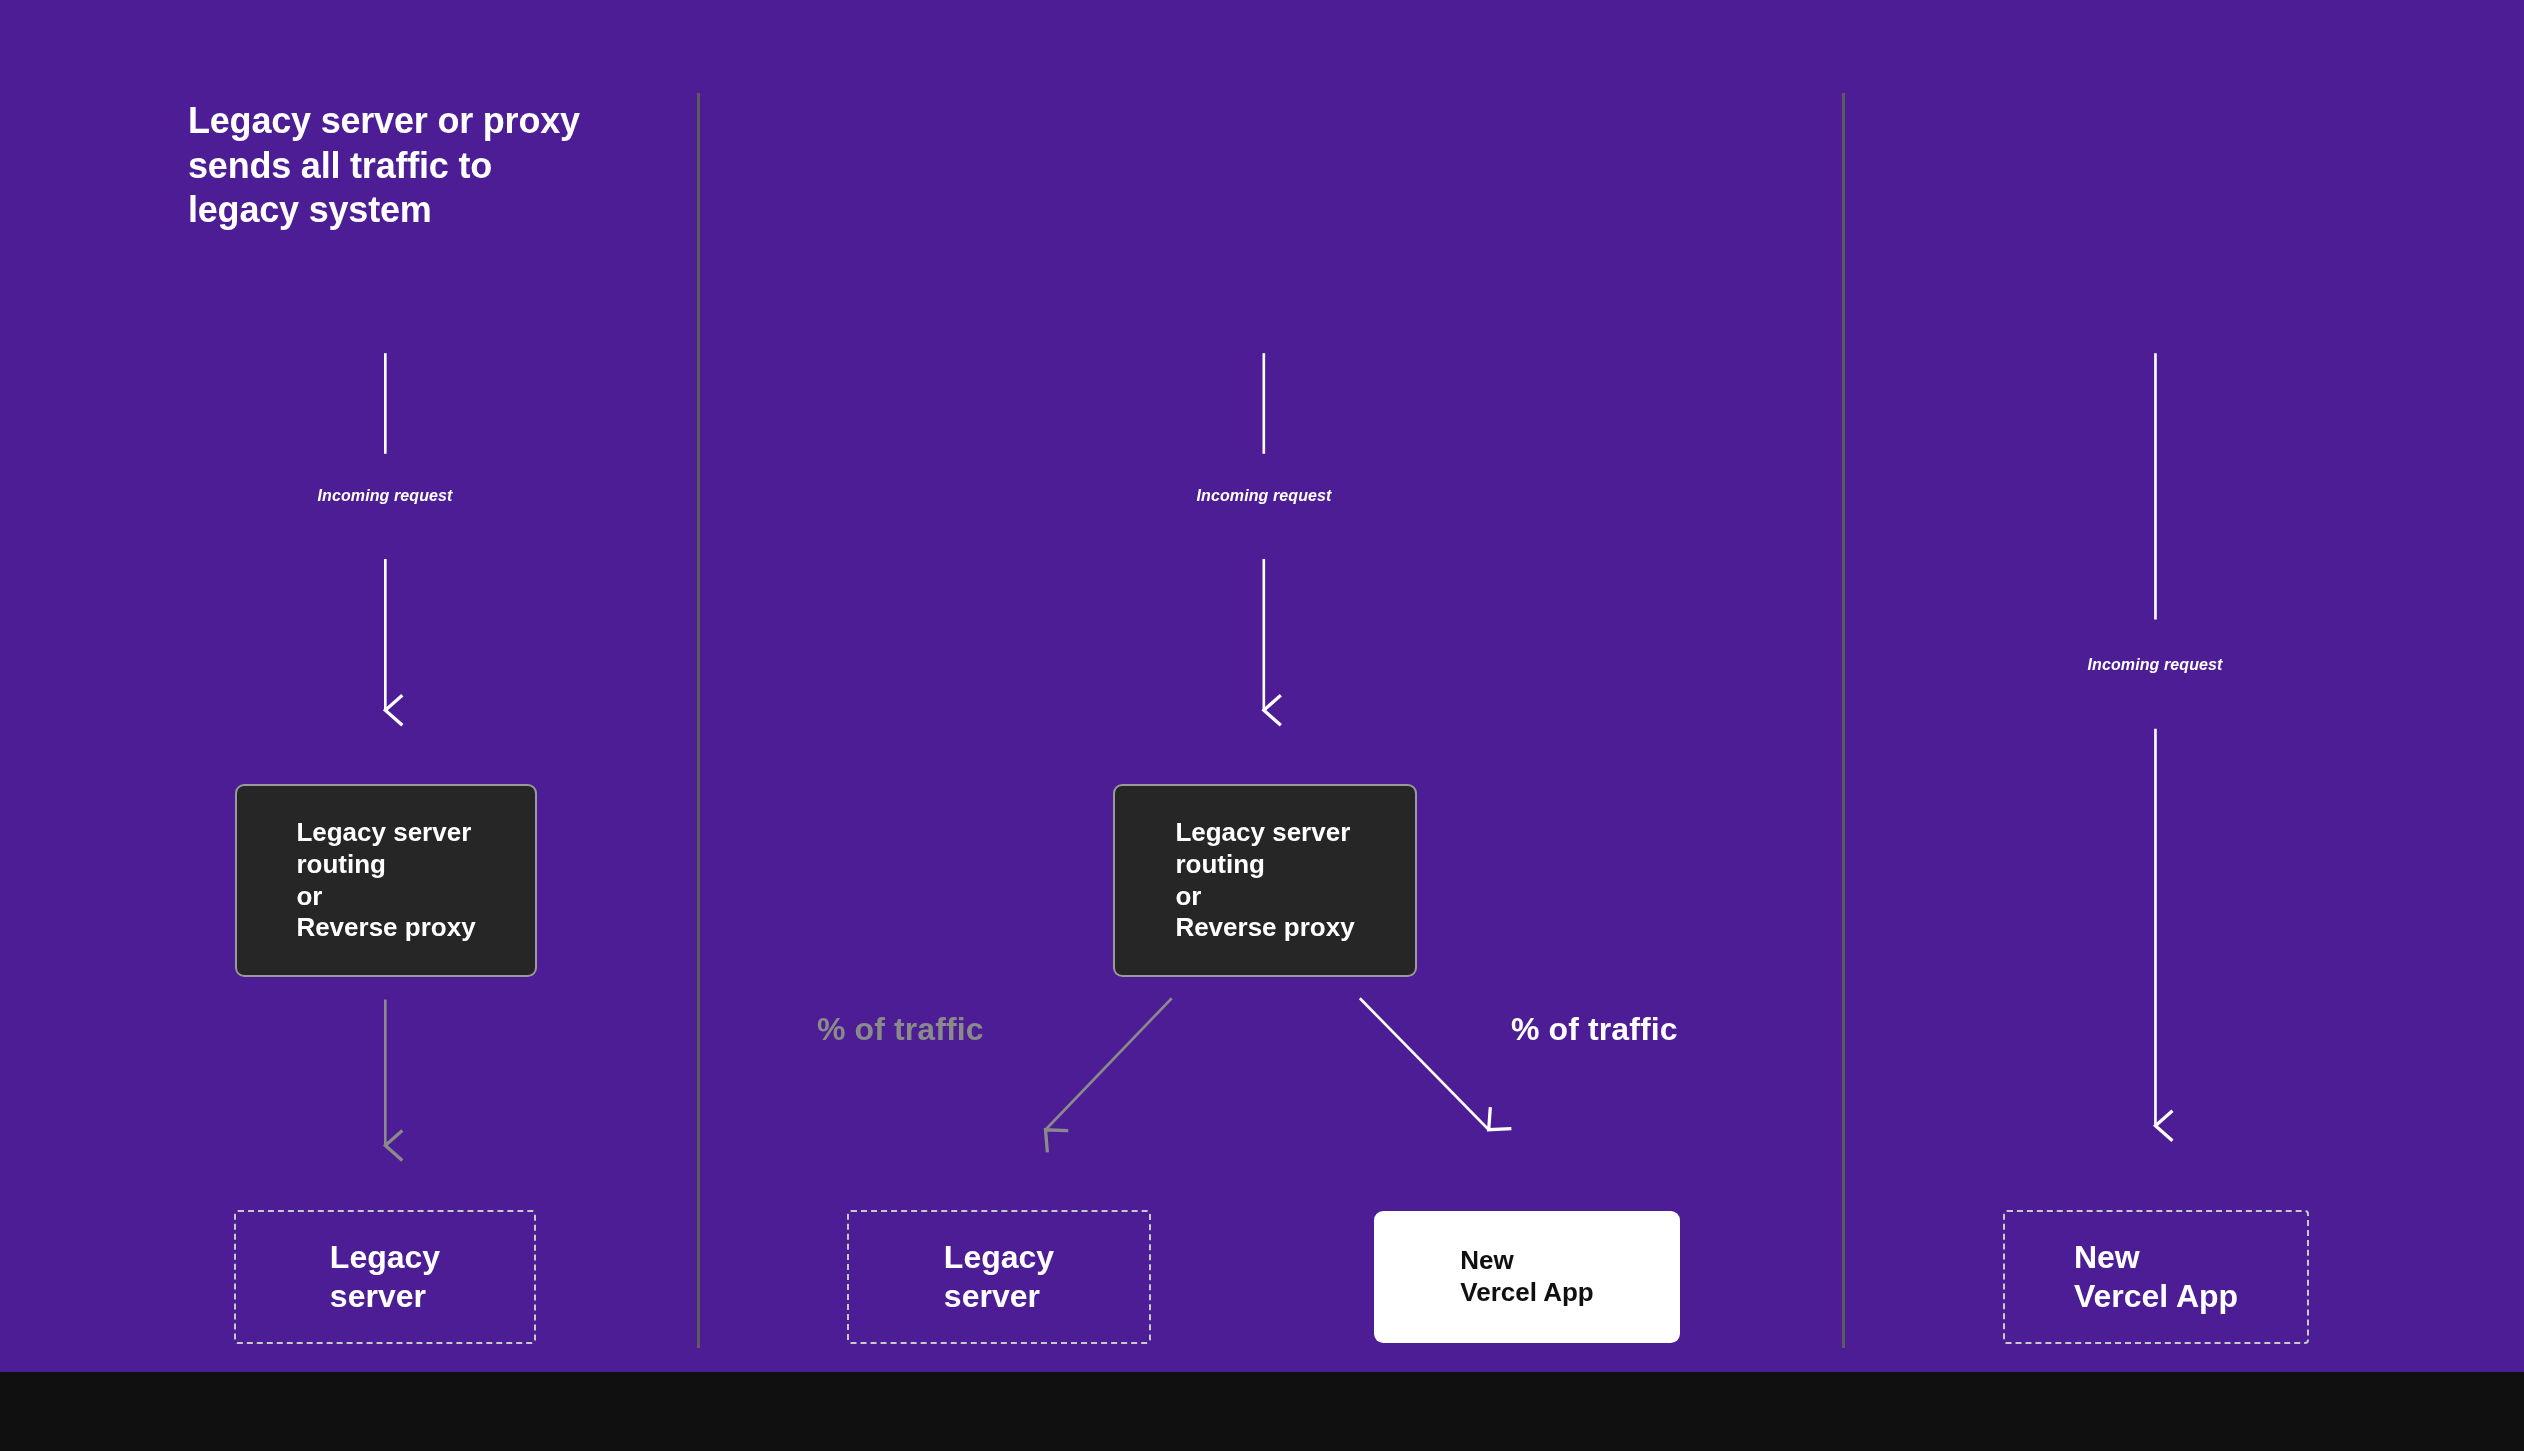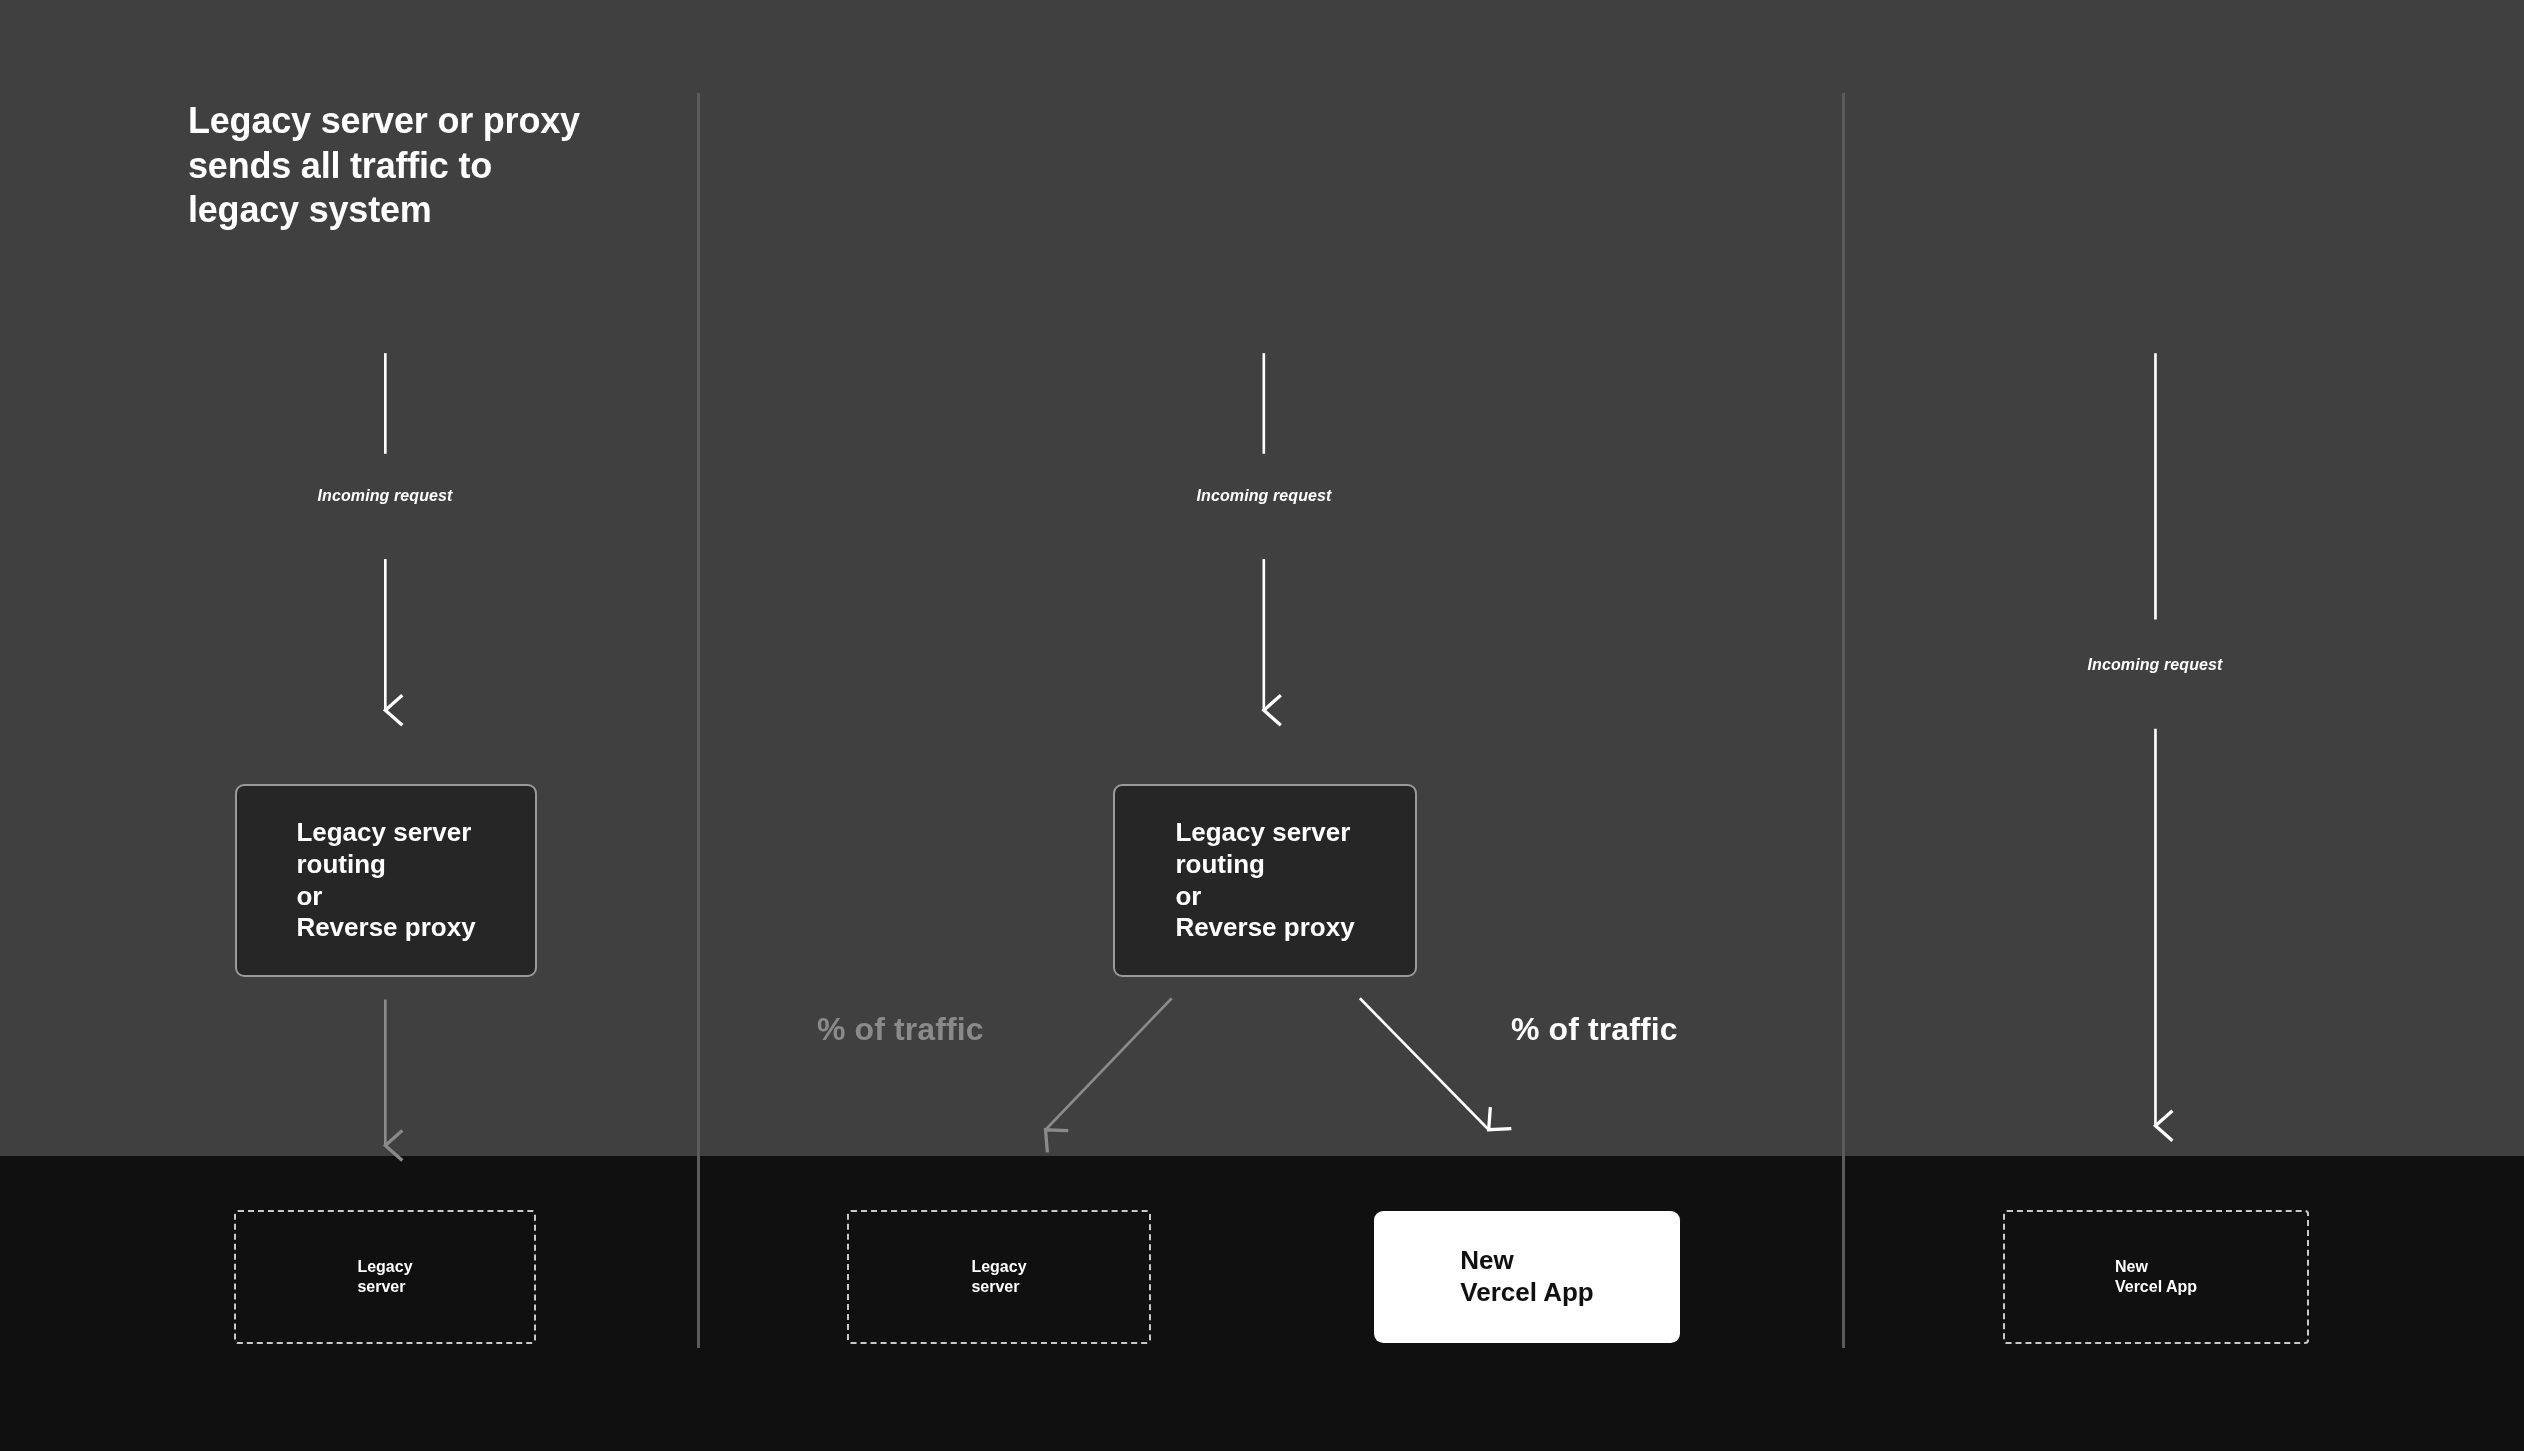--- a/index.html
+++ b/index.html
@@ -10,22 +10,22 @@
   body {
     width: 2525px;
     height: 1452px;
     overflow: hidden;
     font-family: "Liberation Sans", "DejaVu Sans", sans-serif;
     -webkit-font-smoothing: antialiased;
   }
   #stage {
     position: relative;
     width: 2525px;
-    height: 1156px;
-    background: #404040;
+    height: 1372px;
+    background: #4c1d95;
   }
 
   
   .divider {
     position: absolute;
     width: 2.6px;
     background: #5b5b5b;
   }
   #divider-1 { left: 697px; top: 93px; height: 1255px; }
   #divider-2 { left: 1842px; top: 93px; height: 1255px; }
@@ -93,21 +93,21 @@
     font-size: 26px;
     font-weight: 700;
     line-height: 1.22;
     white-space: pre-line;
   }
   .node-dashed {
     background: transparent;
     border: 2px dashed #c9c9c9;
     border-radius: 4px;
     color: #ffffff;
-    font-size: 16px;
+    font-size: 32px;
     font-weight: 700;
     line-height: 1.22;
     white-space: pre-line;
   }
   .node-filled {
     background: #ffffff;
     border: none;
     border-radius: 9.2px;
     color: #101010;
     font-size: 26px;

